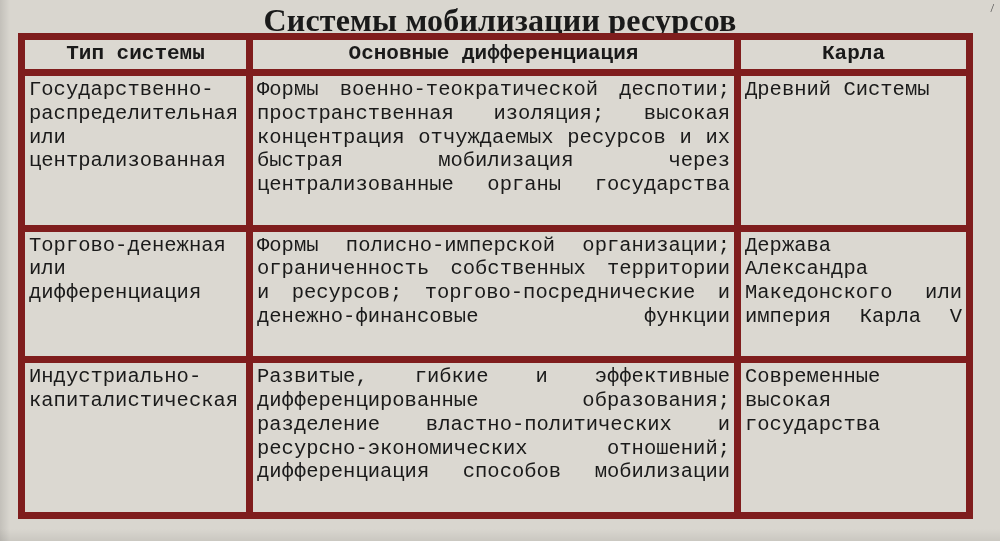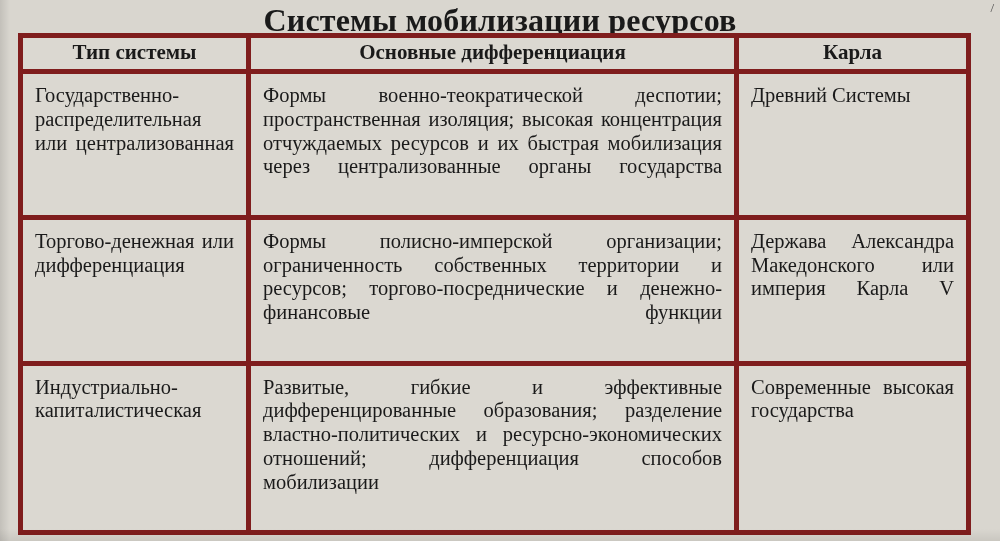--- a/index.html
+++ b/index.html
@@ -36,23 +36,24 @@
   table.res-table {
     position: absolute;
     top: 33px;
     left: 18px;
     width: 950px;
     border-collapse: collapse;
     table-layout: fixed;
     background: #dbd8d1;
   }
   table.res-table td, table.res-table th {
-    border: 5px solid #7f1d1d;
+    border: 7px solid #7f1d1d;
     vertical-align: top;
     padding: 2px 4px 4px 4px;
+    font-family: Liberation Mono, monospace;
   }
   thead th {
     text-align: center;
     font-size: 21px;
     font-weight: bold;
     padding-top: 4px;
     padding-bottom: 5px;
     vertical-align: middle;
   }
   .col-type { width: 228px; }
@@ -62,21 +63,21 @@
   td.cell {
     font-size: 20.5px;
     line-height: 1.16;
     text-align: justify;
     text-justify: inter-word;
     hyphens: manual;
   }
   td.cell.type { text-align: justify; }
   td.cell.example { text-align: justify; }
   td.cell p {
-    margin: 8px;
+    margin: 0;
   }
   
   .just-all {
     text-align: justify;
   }
   .just-all::after {
     content: "";
     display: inline-block;
     width: 100%;
   }

